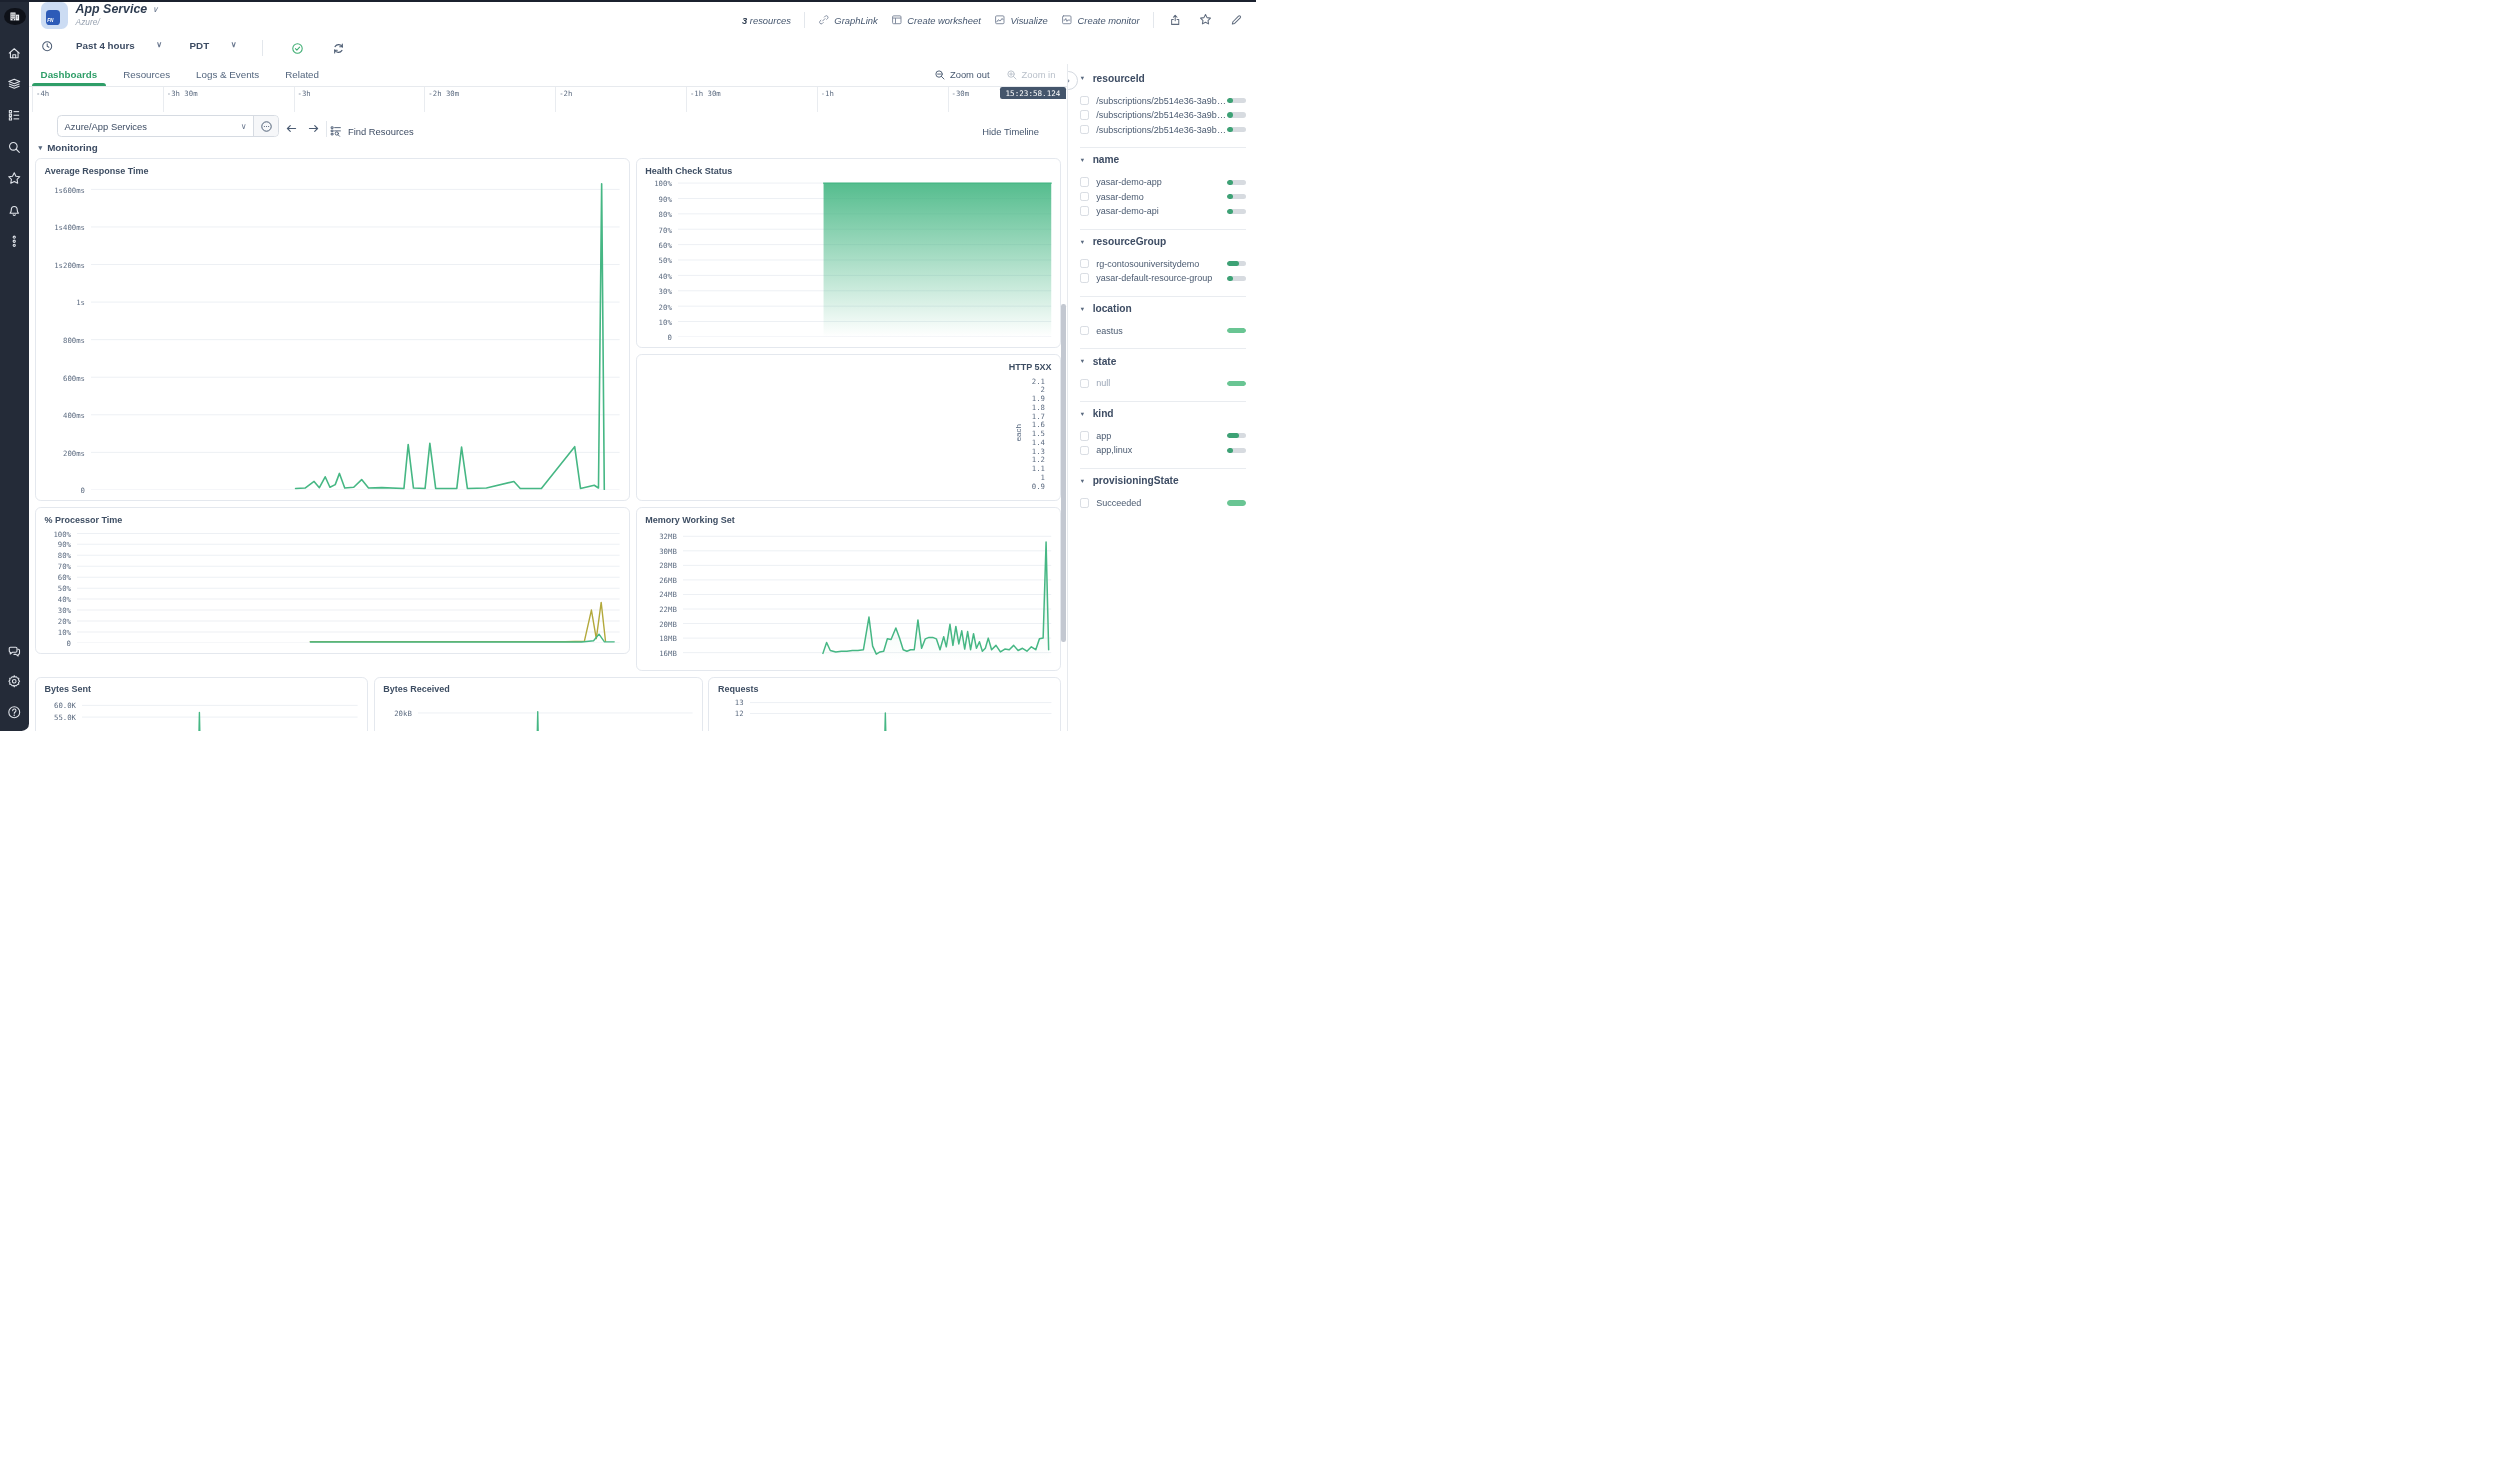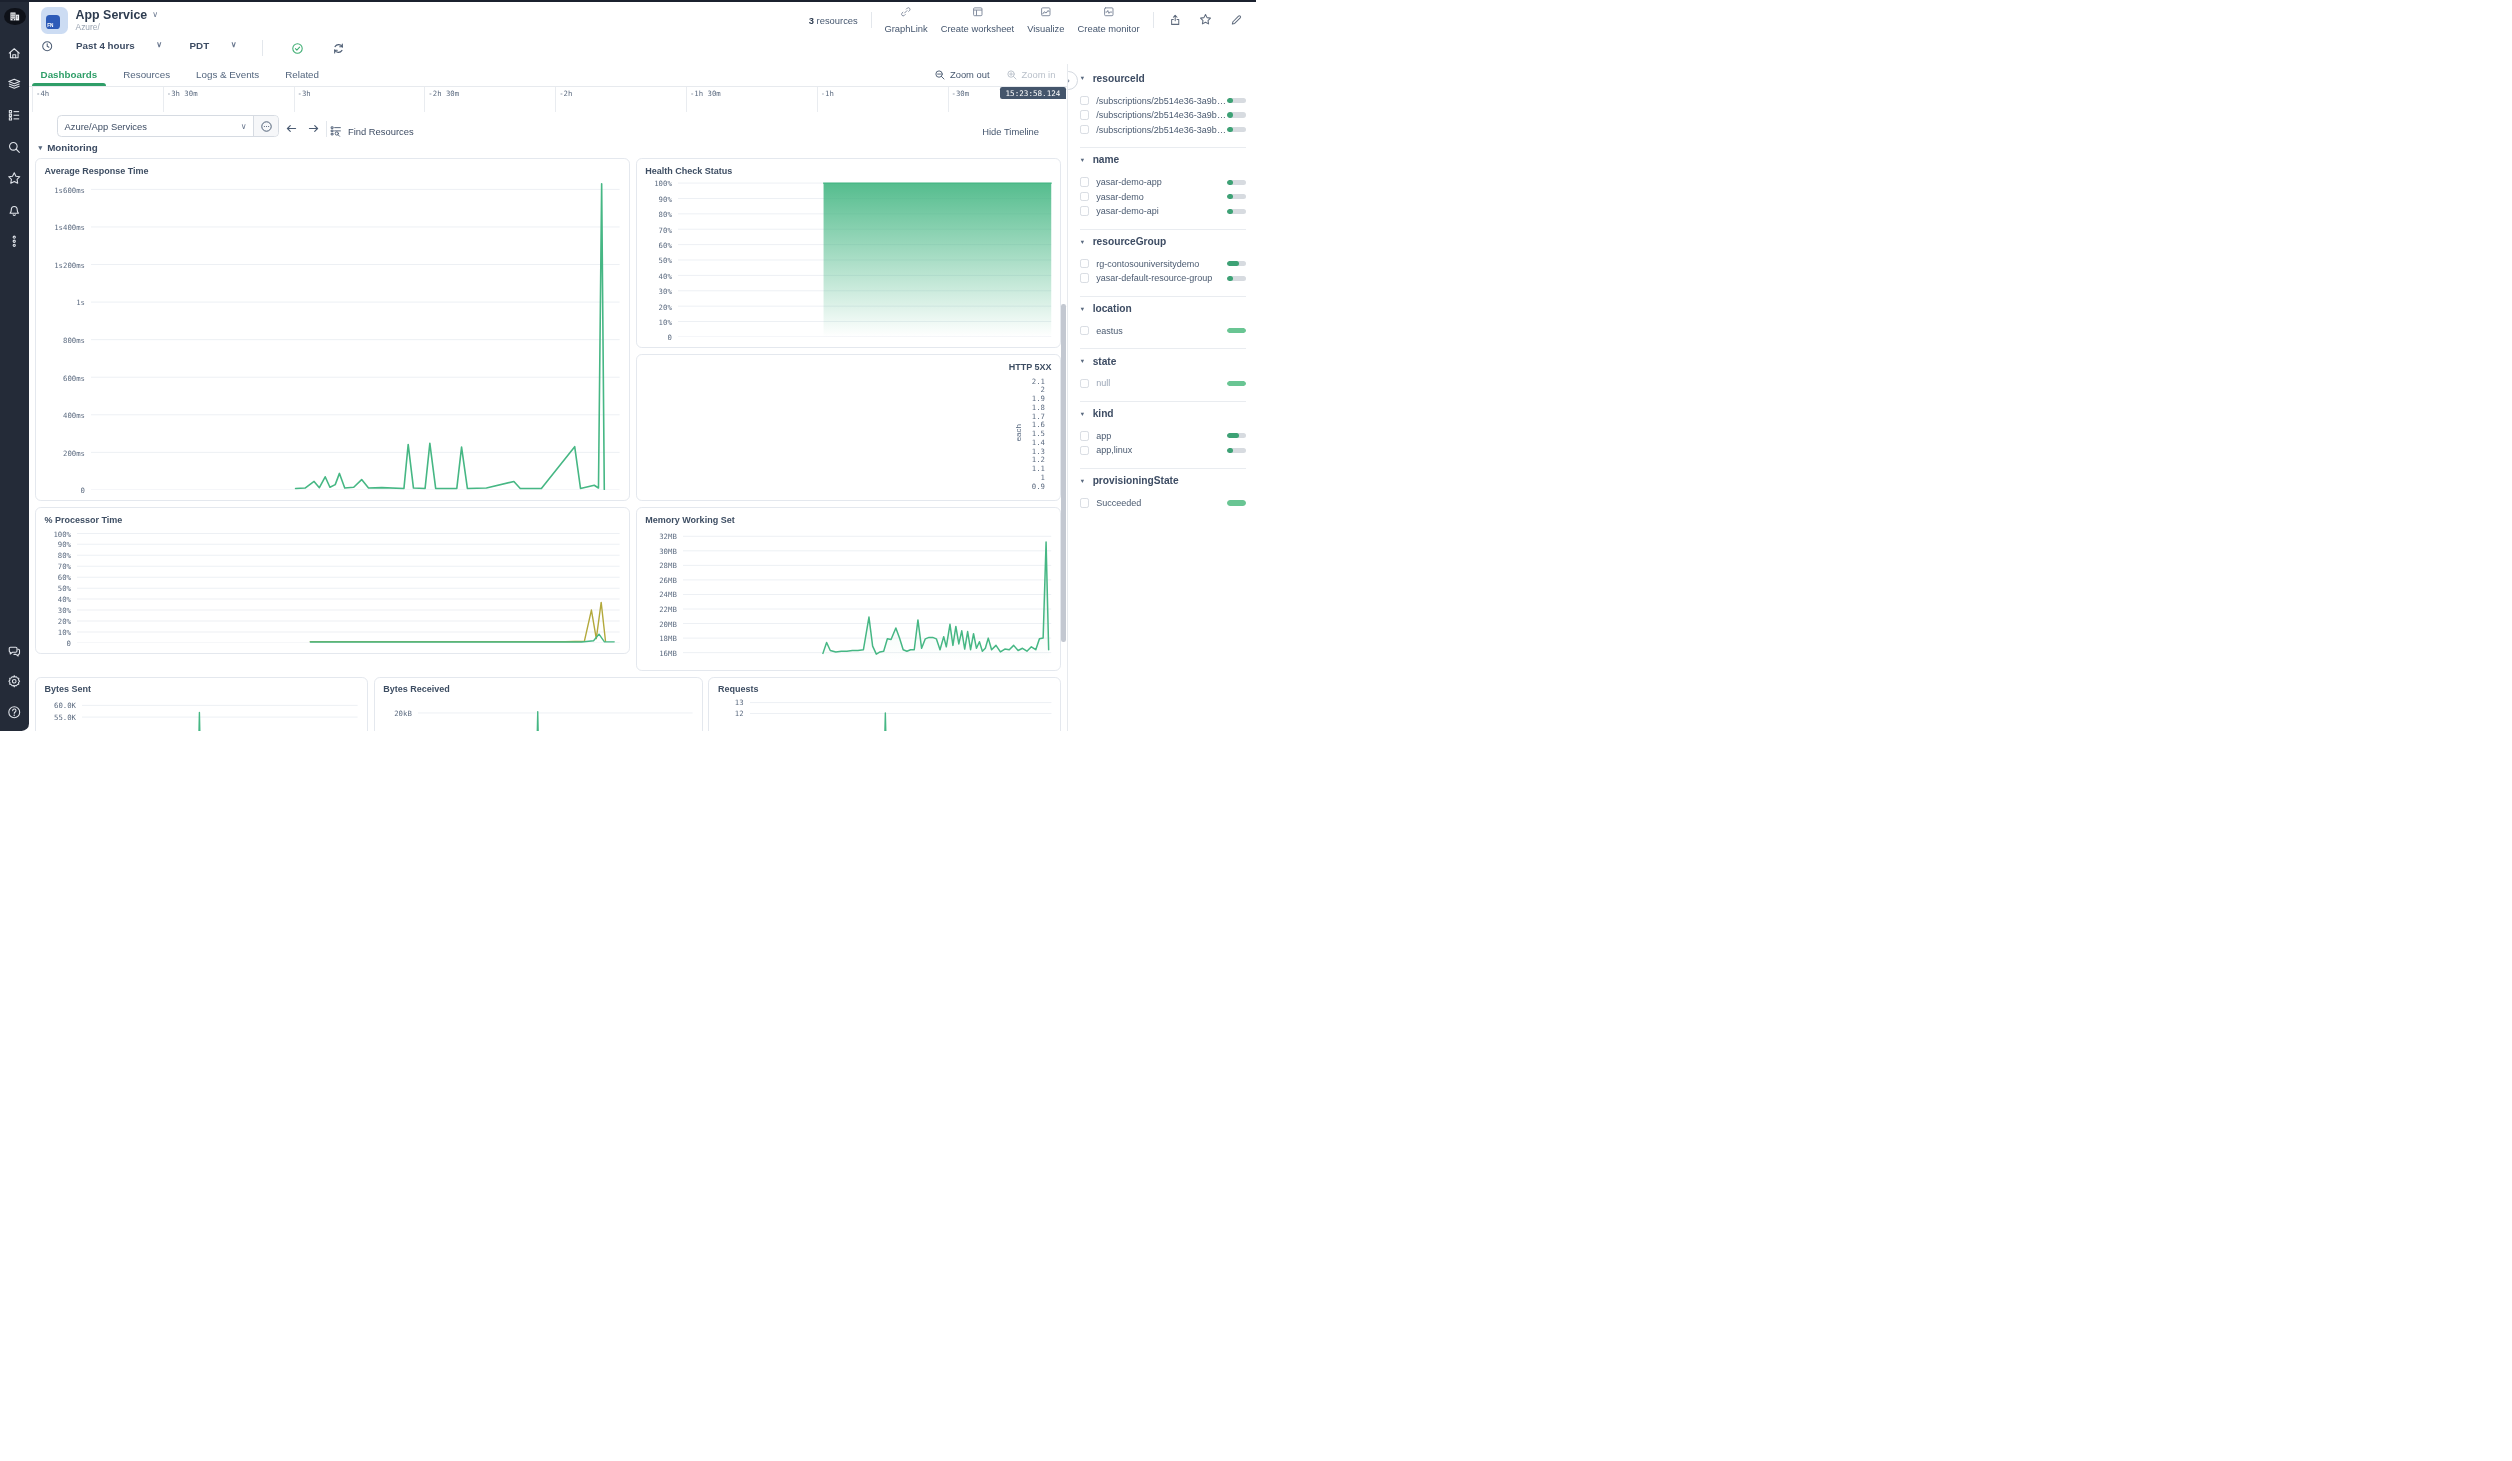--- a/index.html
+++ b/index.html
@@ -14,36 +14,36 @@
     margin-bottom:14px; cursor:pointer; }
   .sb-logo { width:22px; height:17.4px; background:#0e1118; border-radius:50%; display:flex;
     align-items:center; justify-content:center; margin-bottom:19px; }
   .sb-bottom { margin-top:auto; display:flex; flex-direction:column; align-items:center; }
   .sb-bottom .sb-icon { margin-bottom:13px; }
   .sb-bottom .sb-icon:last-child { margin-bottom:0; }
 
   
   .main-col { flex:1; display:flex; flex-direction:column; min-width:0; }
 
-  .app-header { height:36px; display:flex; align-items:center; padding:0 11.6px; gap:8px; flex:none; }
+  .app-header { height:36px; display:flex; padding:0 11.6px; gap:8px; flex:none;font-style:italic; }
   .app-icon { width:27px; height:27px; background:#ccdcf3; border-radius:6.5px; position:relative; flex:none; }
   .app-icon .inner { position:absolute; left:5.1px; bottom:4.4px; width:14px; height:14.5px; background:#2d5bb8;
     border-radius:3.6px; color:#fff; font-size:4.7px; font-weight:bold; display:flex; align-items:flex-end;
     justify-content:flex-start; padding:1.5px 1.5px; }
   .title-wrap { display:flex; flex-direction:column; gap:0.7px; }
   .title-row { display:flex; align-items:center; gap:5.1px; }
   .page-title { font-size:12.4px; font-weight:bold; color:#2e3c50; }
   .chev { font-size:8px; color:#6b7990; }
   .subtitle { font-size:8.4px; color:#9aa4b2; }
 
   .header-right { margin-left:auto; display:flex; align-items:center; gap:13px; }
   .res-count { font-size:9.4px; color:#45566e; }
   .res-count b { color:#2e3c50; }
   .vsep { width:0.7px; height:16px; background:#e3e7ec; }
-  .hbtn { display:flex; align-items:center; gap:5.1px; font-size:9.4px; color:#45566e; cursor:pointer; white-space:nowrap;flex-direction:column; }
+  .hbtn { display:flex; align-items:center; gap:5.1px; font-size:9.4px; color:#45566e; cursor:pointer; white-space:nowrap; }
   .icon-btn { display:flex; align-items:center; justify-content:center; width:17.4px; height:17.4px; cursor:pointer; }
 
   .filter-row { display:flex; align-items:center; padding:1.5px 11.6px 7.3px; gap:10.2px; flex:none; }
   .filter-box { flex:1; height:26px; border:0.7px solid #d8dee6; border-radius:6.5px; display:flex;
     align-items:center; padding:0 8px; gap:6.5px; min-width:0; }
   .filter-box input { border:none; outline:none; flex:1; font-size:9px; color:#42536b;
     font-family:"Liberation Sans",sans-serif; min-width:0; background:transparent; }
   .filter-box input::placeholder { color:#a8b2c0; }
   .time-controls { display:flex; align-items:flex-start; gap:23px; flex:none; font-size:9.8px; color:#3d4c63;font-weight:bold; }
   .time-controls .chev { margin-left:-1.5px; }

